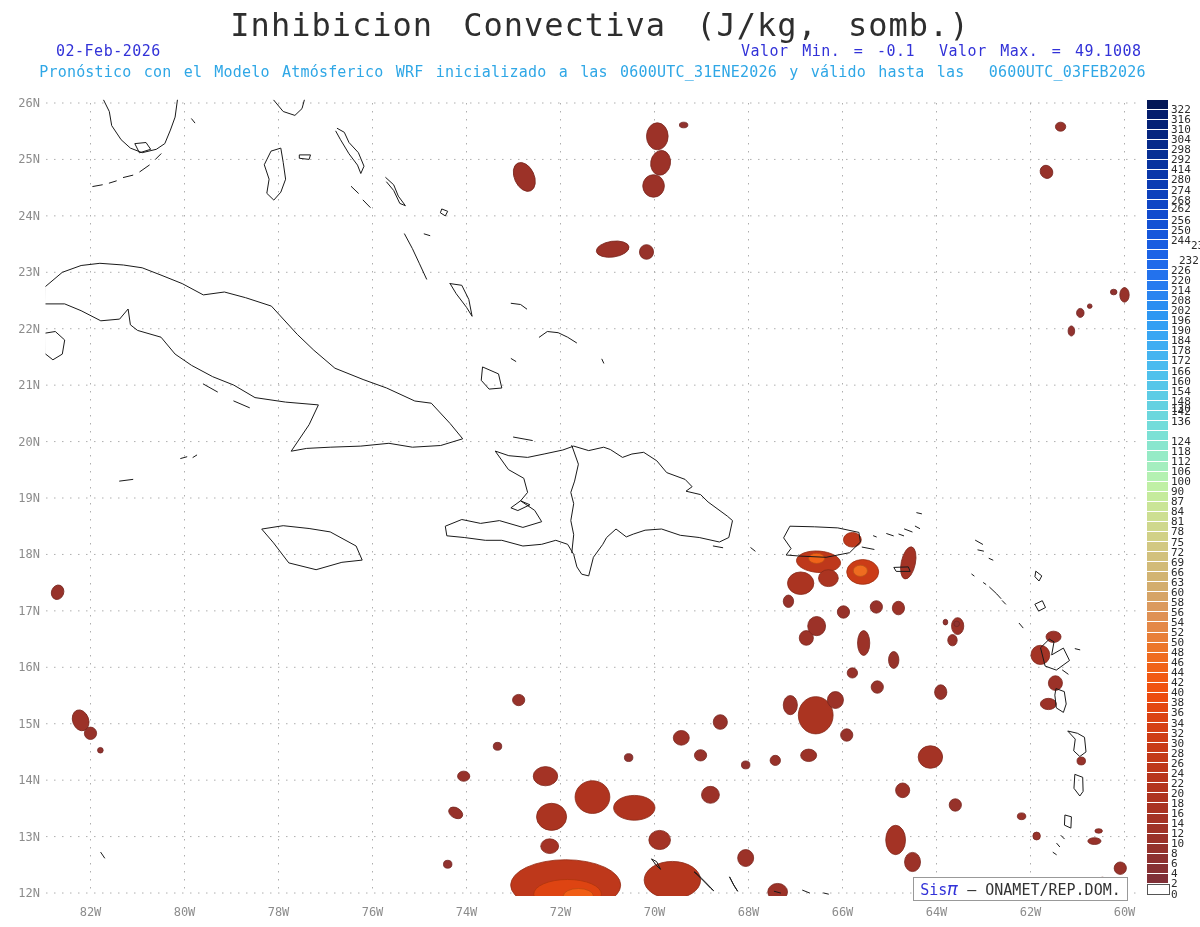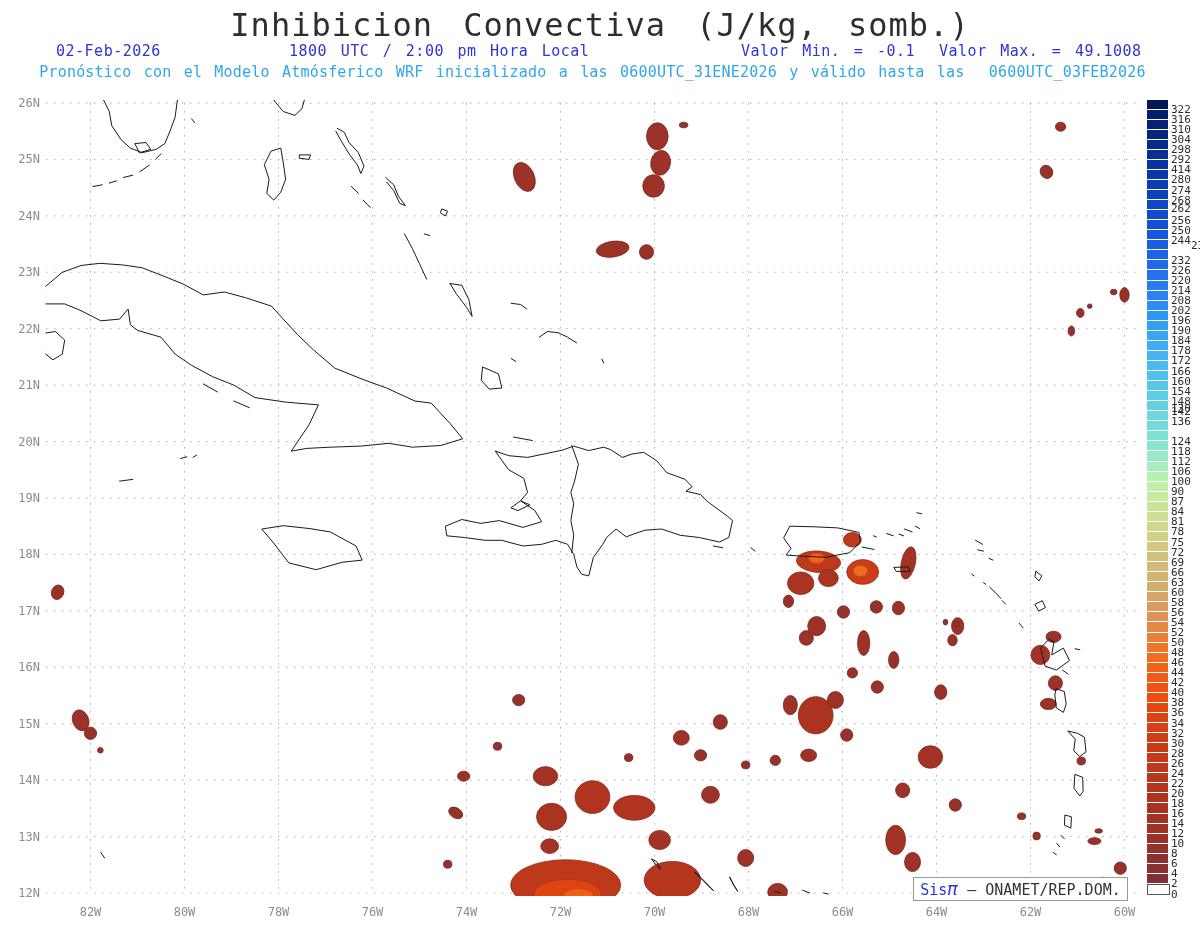--- a/index.html
+++ b/index.html
@@ -24,21 +24,20 @@
   .b-blue{color:#3232d8;}
   .b-pi{font-size:18px;font-style:italic;}
   .b-dark{color:#333;}
 </style>
 </head>
 <body>
 
 <div class="fig">
   <div class="title mono">Inhibicion Convectiva (J/kg, somb.)</div>
   <div class="h2 mono" id="hdate">02-Feb-2026</div>
-  <div class="h2 mono" id="htime">1800 UTC / 2:00 pm Hora Local</div>
   <div class="h2 mono" id="hminmax"><span>Valor Min. = -0.1</span><span class="gap">Valor Max. = 49.1008</span></div>
   <div class="h3 mono">Pronóstico con el Modelo Atmósferico WRF inicializado a las 0600UTC_31ENE2026 y válido hasta las  0600UTC_03FEB2026</div>
 
   <svg id="map-svg" width="1200" height="927">
       <defs>
         <clipPath id="mapclip">
           <rect x="45.5" y="97" width="1091" height="799"></rect>
         </clipPath>
       </defs>
       <g stroke="#aeaeae" stroke-width="1" stroke-dasharray="1.5 6.5">
@@ -291,21 +290,21 @@
       <div class="cb-lab" style="top: 203px;">262</div>
       <div class="cb-cell" style="top: 210.13px; height: 9.06px; background: rgb(17, 75, 206);"></div>
       <div class="cb-lab" style="top: 214.68px;">256</div>
       <div class="cb-cell" style="top: 220.18px; height: 9.06px; background: rgb(19, 81, 212);"></div>
       <div class="cb-lab" style="top: 224.74px;">250</div>
       <div class="cb-cell" style="top: 230.24px; height: 9.06px; background: rgb(22, 87, 219);"></div>
       <div class="cb-lab" style="top: 234.8px;">244</div>
       <div class="cb-cell" style="top: 240.3px; height: 9.06px; background: rgb(25, 93, 225);"></div>
       <div class="cb-lab" style="top: 240px; margin-left: 20px;">238</div>
       <div class="cb-cell" style="top: 250.35px; height: 9.06px; background: rgb(28, 99, 230);"></div>
-      <div class="cb-lab" style="top: 254.91px;">232</div>
+      <div class="cb-lab" style="top: 254.91px; margin-left: 8px;">232</div>
       <div class="cb-cell" style="top: 260.41px; height: 9.06px; background: rgb(32, 106, 234);"></div>
       <div class="cb-lab" style="top: 264.97px;">226</div>
       <div class="cb-cell" style="top: 270.47px; height: 9.06px; background: rgb(35, 114, 237);"></div>
       <div class="cb-lab" style="top: 275.03px;">220</div>
       <div class="cb-cell" style="top: 280.53px; height: 9.06px; background: rgb(39, 123, 239);"></div>
       <div class="cb-lab" style="top: 285.08px;">214</div>
       <div class="cb-cell" style="top: 290.58px; height: 9.06px; background: rgb(42, 132, 240);"></div>
       <div class="cb-lab" style="top: 295.14px;">208</div>
       <div class="cb-cell" style="top: 300.64px; height: 9.06px; background: rgb(43, 142, 241);"></div>
       <div class="cb-lab" style="top: 305.2px;">202</div>

